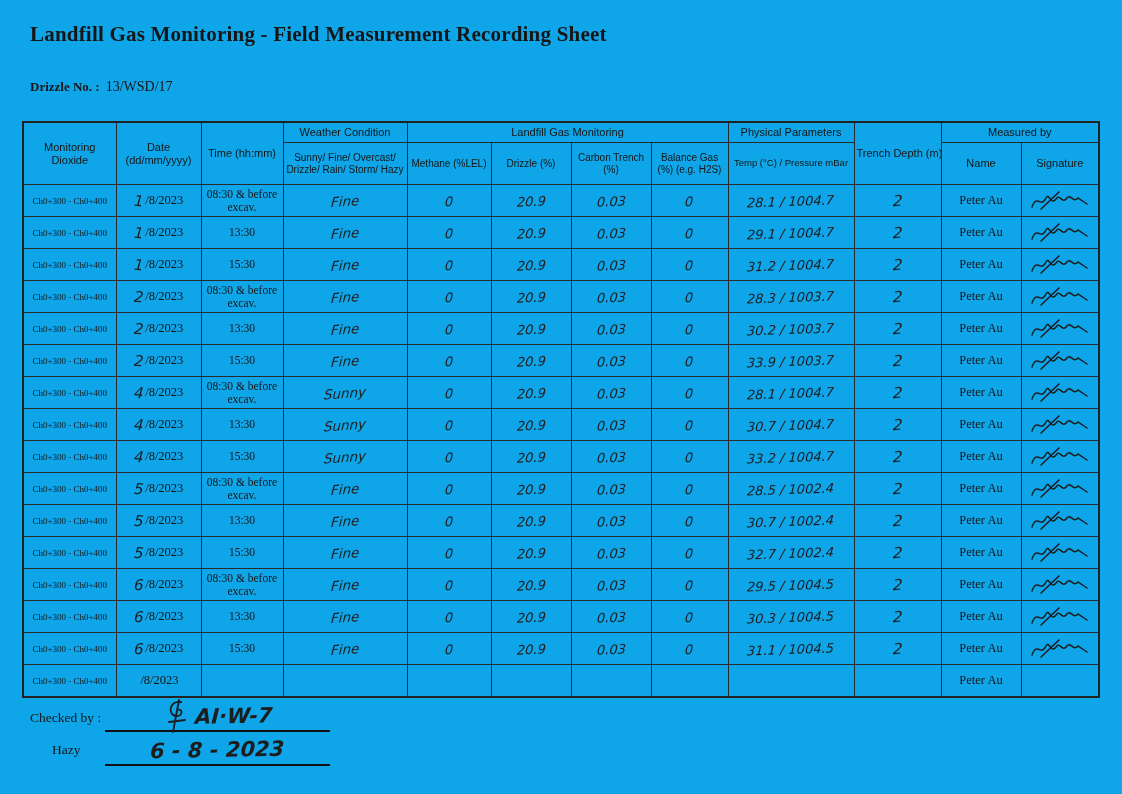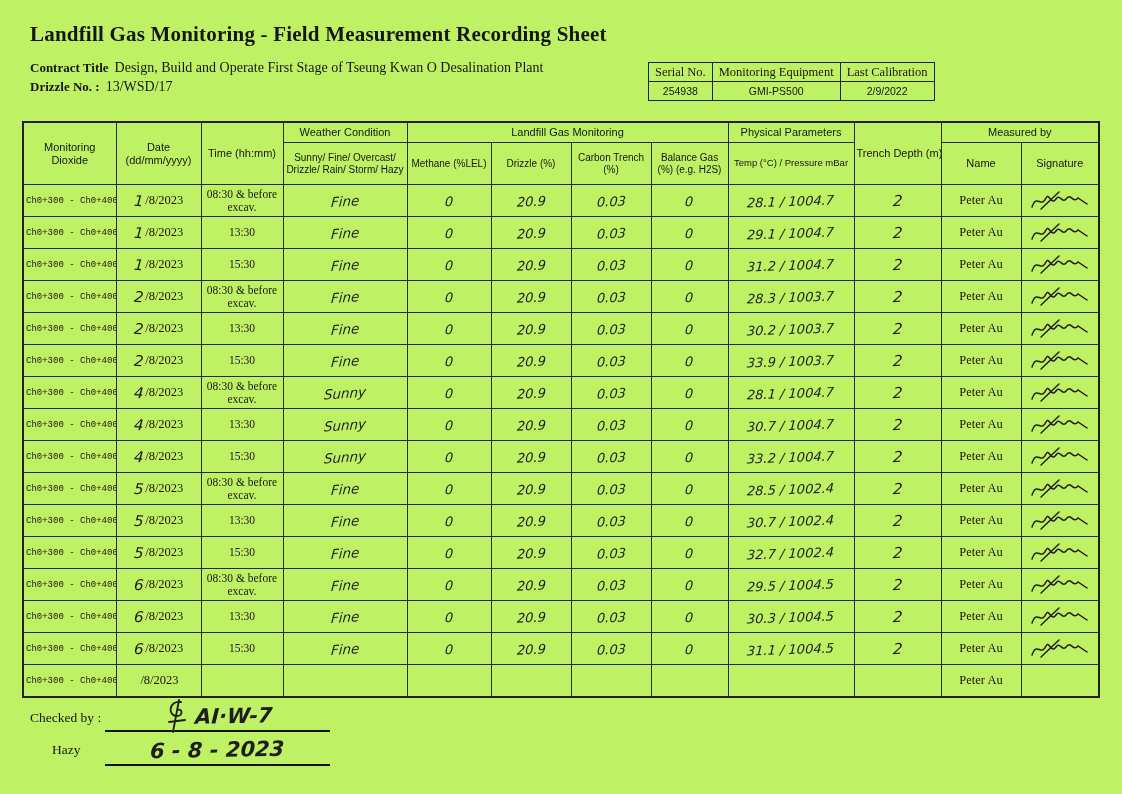--- a/index.html
+++ b/index.html
@@ -1,17 +1,17 @@
 <!DOCTYPE html>
 <html><head>
 <meta charset="utf-8">
 <style>
   html,body{margin:0;padding:0;background:#e8e8e8;}
   .page{
-    position:relative;width:1122px;height:794px;background:#bef264;
+    position:relative;width:1122px;height:794px;background:#0ea5e9;
     font-family:"Liberation Serif",serif;color:#161616;overflow:hidden;
   }
   
   .doc-title{
     position:absolute;left:30px;top:22px;
     font-size:21px;font-weight:bold;letter-spacing:.2px;
   }
   .contract-line{position:absolute;left:30px;font-size:14px;}
   .contract-line.t1{top:60px;}
   .contract-line.t2{top:79px;}
@@ -35,21 +35,21 @@
   table.main{border:2px solid #222;}
   table.main thead th{
     font-family:"Liberation Sans",sans-serif;font-weight:normal;
     font-size:11px;text-align:center;line-height:1.15;
   }
   table.main thead th.sub{font-size:10px;}
   table.main thead th.nowrap{white-space:nowrap;font-size:9.5px;}
   table.main thead tr.gr th{height:19px;}
   table.main thead tr.sb th{height:41px;}
   table.main tbody td{height:31px;text-align:center;vertical-align:middle;}
-  td.loc{font-family:Liberation Mono, monospace;font-size:9px;text-align:left;padding-left:3px;white-space:nowrap;}
+  td.loc{font-family:Liberation Serif, serif;font-size:9px;text-align:left;padding-left:3px;white-space:nowrap;}
   td.datec{font-size:12.5px;}
   td.datec .cellwrap{display:flex;align-items:center;justify-content:center;gap:2px;}
   td.timec{font-size:11.5px;line-height:1.1;}
   td.namec{font-size:12.5px;}
   
   .hw{
     font-family:"DejaVu Sans",sans-serif;font-style:italic;color:#1d1d1d;
     display:inline-block;transform:rotate(-3deg) skewX(-6deg);
   }
   .hw.day{font-size:15px;transform:rotate(4deg);}
@@ -70,41 +70,24 @@
   .sig-line.l2{top:728px;height:36px;}
   .hw.big{font-size:21px;transform:rotate(-1deg) skewX(-4deg);font-weight:bold;}
 </style>
 </head>
 <body>
 
 <div class="page">
 
   <div class="doc-title">Landfill Gas Monitoring - Field Measurement Recording Sheet</div>
 
-  <div class="contract-line t1">
-    <span class="contract-label">Contract Title</span><span>Design, Build and Operate First Stage of Tseung Kwan O Desalination Plant</span>
-  </div>
   <div class="contract-line t2">
     <span class="contract-label">Drizzle No. :</span><span>13/WSD/17</span>
   </div>
 
-  <table class="equip">
-    <tbody>
-        <tr>
-      <th>Serial No.</th>
-      <th>Monitoring Equipment</th>
-      <th>Last Calibration</th>
-    </tr>
-    <tr>
-      <td>254938</td>
-      <td>GMI-PS500</td>
-      <td>2/9/2022</td>
-    </tr>
-  </tbody>
-    </table>
 
   <table class="main">
     <colgroup>
       <col style="width:93px">
         <col style="width:85px">
         <col style="width:82px">
         <col style="width:124px">
       <col style="width:84px">
         <col style="width:80px">
         <col style="width:80px">

